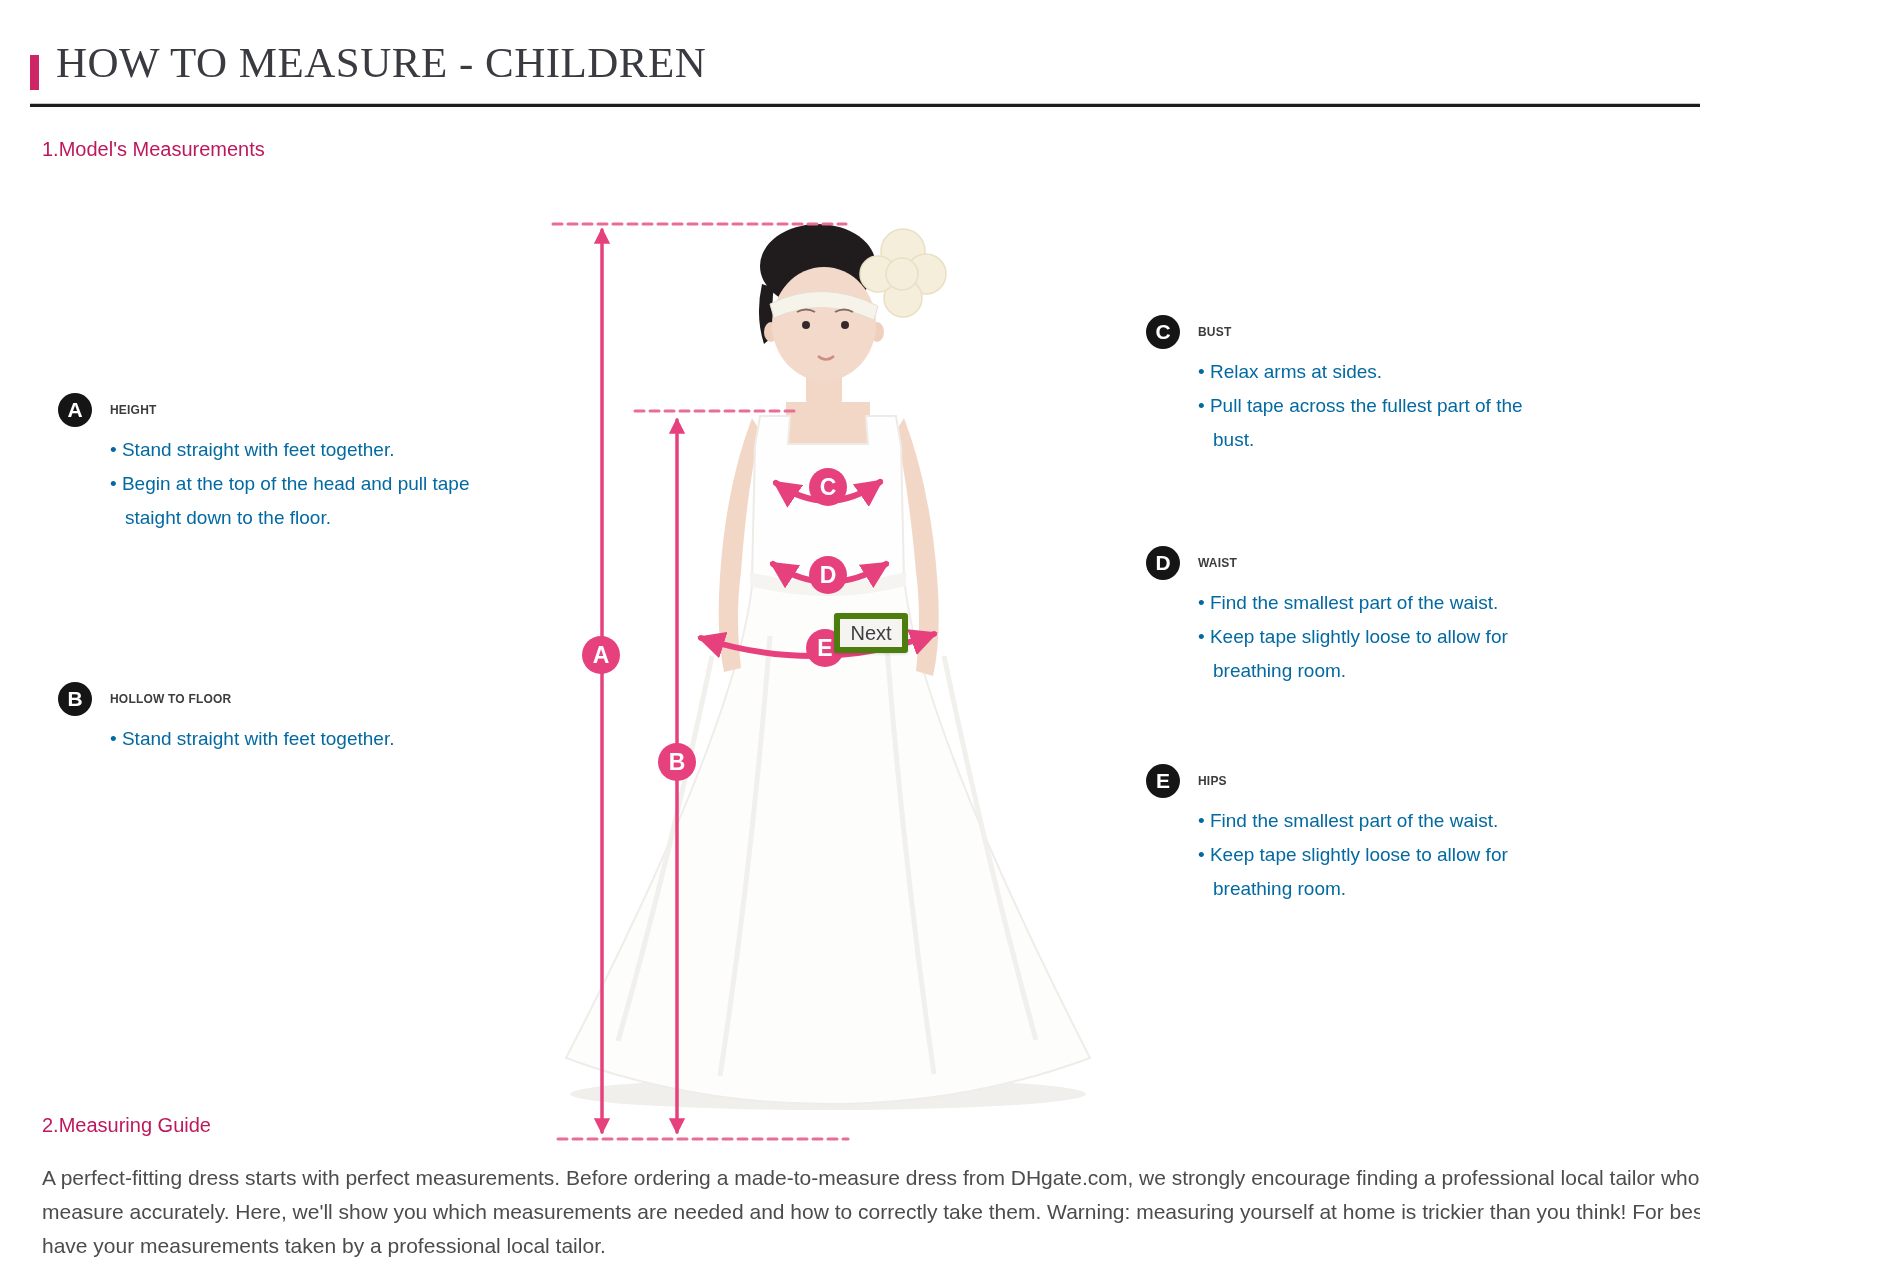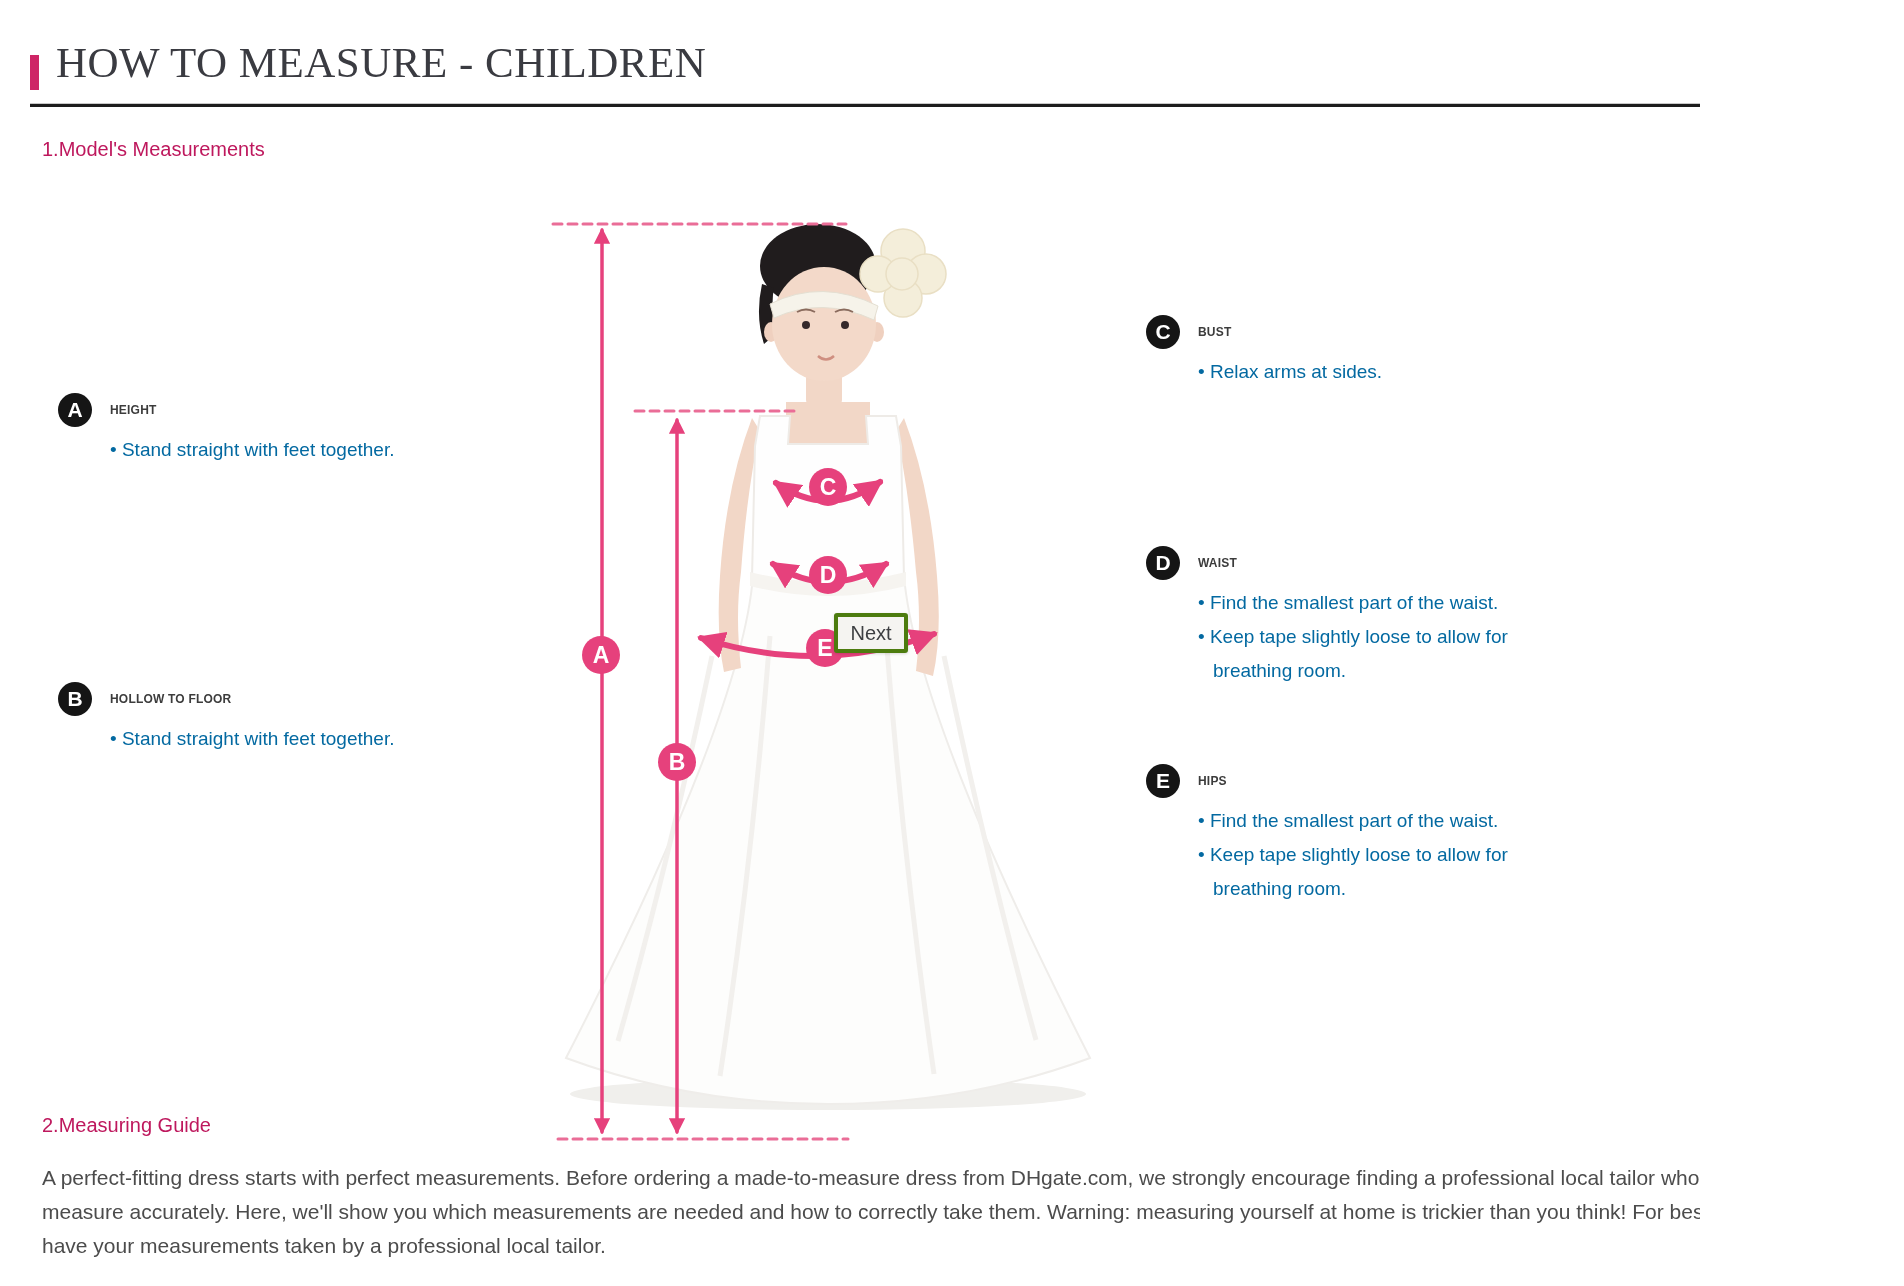--- a/index.html
+++ b/index.html
@@ -28,21 +28,21 @@
   }
   .block-title { font-size:12px; font-weight:bold; color:#3c3c3c; letter-spacing:.2px; }
   .bullets { list-style:none; margin:6px 0 0 52px; padding:0; font-size:19px; color:#0369a1; line-height:34px; }
   .bullets li { padding-left:15px; text-indent:-15px; }
   .bullets li::before { content:"• "; }
   .w360{width:360px}.w330{width:330px}.w340{width:340px}.w365{width:365px}
   
   .diagram { position:absolute; left:470px; top:160px; width:680px; height:980px; }
   .next-btn {
     position:absolute; left:834px; top:597px; width:74px; height:40px;
-    background:#f5f4f1; border:4px solid #4d7c0f; border-radius:3px;
+    background:#f5f4f1; border:6px solid #4d7c0f; border-radius:3px;
     box-shadow:0 1px 3px rgba(0,0,0,.15);
     font-family:"Liberation Sans", sans-serif; font-size:20px; color:#3d3f42;
     display:flex; align-items:center; justify-content:center; cursor:pointer;
   }
   
   .guide-paragraph {
     position:absolute; left:42px; top:1145px; width:1835px;
     font-size:21px; line-height:34px; color:#4c4c4c;
   }
   
@@ -63,40 +63,42 @@
 
   <div class="sub-heading h1">1.Model's Measurements</div>
 
   <div class="measure-block" style="left:58px; top:377px;">
     <div class="block-head">
       <span class="badge">A</span>
       <span class="block-title">HEIGHT</span>
     </div>
     <ul class="bullets w360">
       <li>Stand straight with feet together.</li>
+      <li>Begin at the top of the head and pull tape staight down to the floor.</li>
     </ul>
   </div>
 
   <div class="measure-block" style="left:58px; top:666px;">
     <div class="block-head">
       <span class="badge">B</span>
       <span class="block-title">HOLLOW TO FLOOR</span>
     </div>
     <ul class="bullets w330">
       <li>Stand straight with feet together.</li>
     </ul>
   </div>
 
   <div class="measure-block" style="left:1146px; top:299px;">
     <div class="block-head">
       <span class="badge">C</span>
       <span class="block-title">BUST</span>
     </div>
     <ul class="bullets w340">
       <li>Relax arms at sides.</li>
+      <li>Pull tape across the fullest part of the bust.</li>
     </ul>
   </div>
 
   <div class="measure-block" style="left:1146px; top:530px;">
     <div class="block-head">
       <span class="badge">D</span>
       <span class="block-title">WAIST</span>
     </div>
     <ul class="bullets w365">
       <li>Find the smallest part of the waist.</li>

